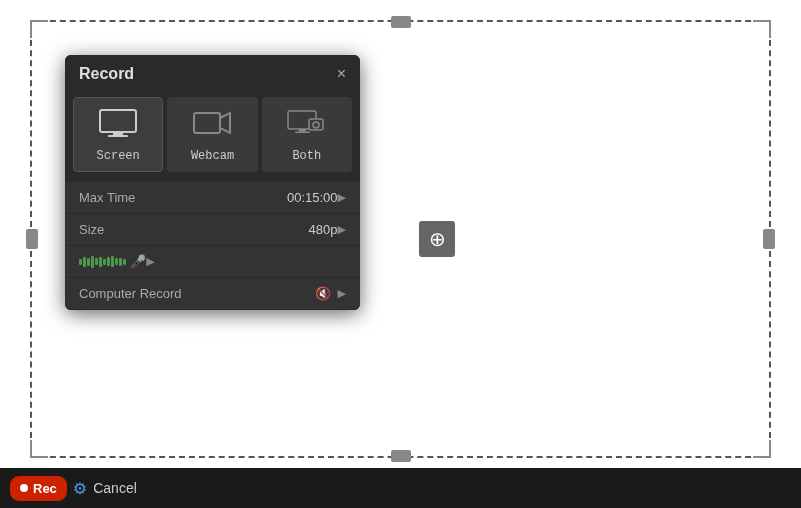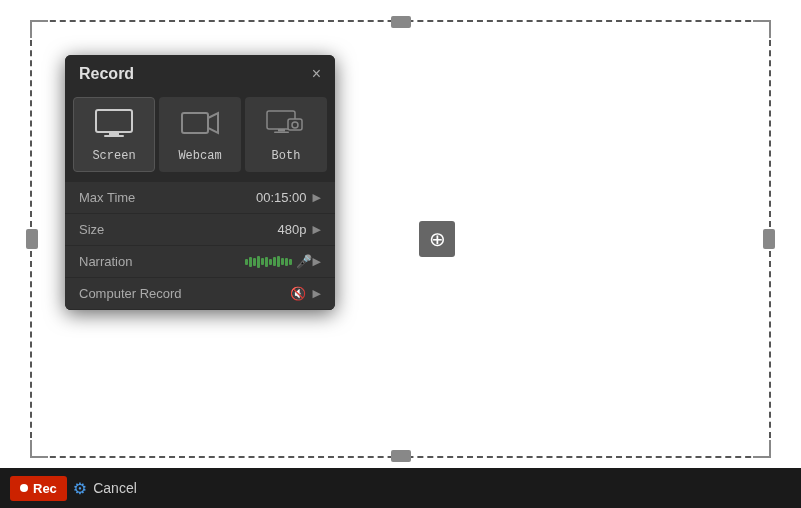--- a/index.html
+++ b/index.html
@@ -61,21 +61,21 @@
       color: #fff;
       font-size: 20px;
       cursor: move;
     }
 
     
     .dialog {
       position: absolute;
       top: 55px;
       left: 65px;
-      width: 270px;
+      width: 295px;
       background: #2a2a2a;
       border-radius: 6px;
       box-shadow: 0 4px 20px rgba(0,0,0,0.6);
       overflow: hidden;
     }
 
     .dialog-header {
       display: flex;
       align-items: center;
       justify-content: space-between;
@@ -148,21 +148,20 @@
 
     .setting-label {
       color: #aaa;
       font-size: 13px;
       flex: 1;
     }
 
     .setting-value {
       color: #ccc;
       font-size: 13px;
-      margin-right: 6px;
     }
 
     .setting-arrow {
       color: #888;
       font-size: 11px;
     }
 
     .narration-bar {
       display: flex;
       align-items: center;
@@ -230,21 +229,21 @@
       padding: 0 10px;
       gap: 6px;
     }
 
     .rec-btn {
       display: flex;
       align-items: center;
       gap: 5px;
       background: #cc2200;
       border: none;
-      border-radius: 3px;
+      border-radius: 9px;
       padding: 5px 10px;
       color: #fff;
       font-size: 13px;
       font-weight: bold;
       cursor: pointer;
     }
 
     .rec-dot {
       width: 8px;
       height: 8px;
@@ -335,21 +334,20 @@
       <span class="setting-arrow">▶</span>
     </div>
 
     <div class="setting-row">
       <span class="setting-label">Size</span>
       <span class="setting-value">480p</span>
       <span class="setting-arrow">▶</span>
     </div>
 
     <div class="setting-row">
-      <span class="setting-label">Narration</span>
       <div class="narration-bar">
         <div class="level-bars">
           <div class="level-bar" style="height:6px"></div>
           <div class="level-bar" style="height:10px"></div>
           <div class="level-bar" style="height:8px"></div>
           <div class="level-bar" style="height:12px"></div>
           <div class="level-bar" style="height:7px"></div>
           <div class="level-bar" style="height:10px"></div>
           <div class="level-bar" style="height:6px"></div>
           <div class="level-bar" style="height:9px"></div>

